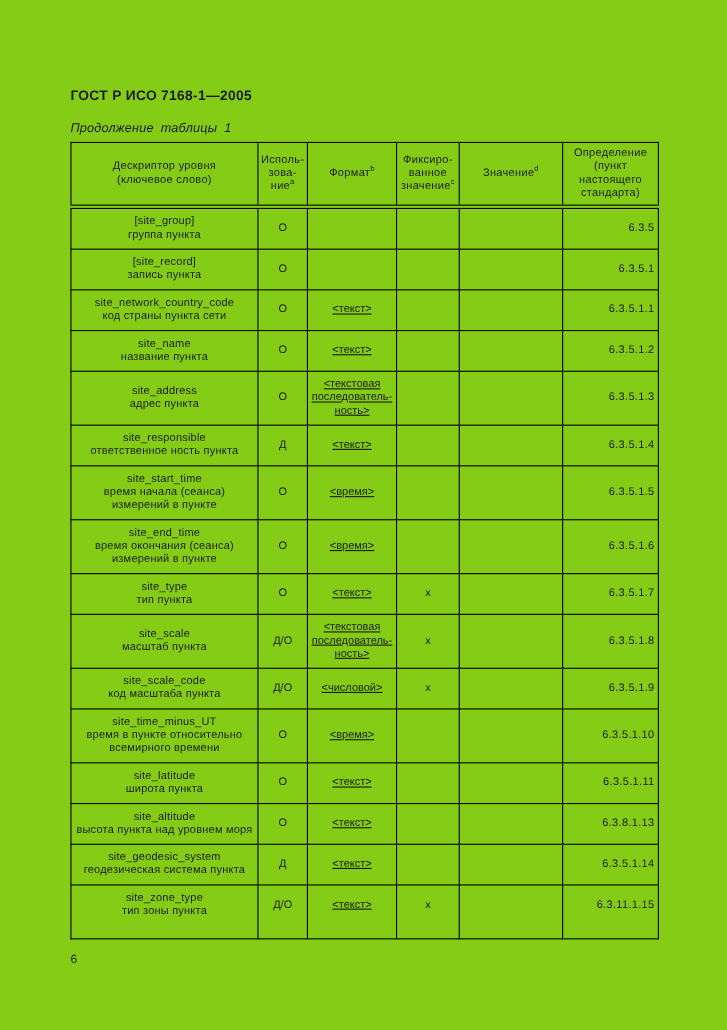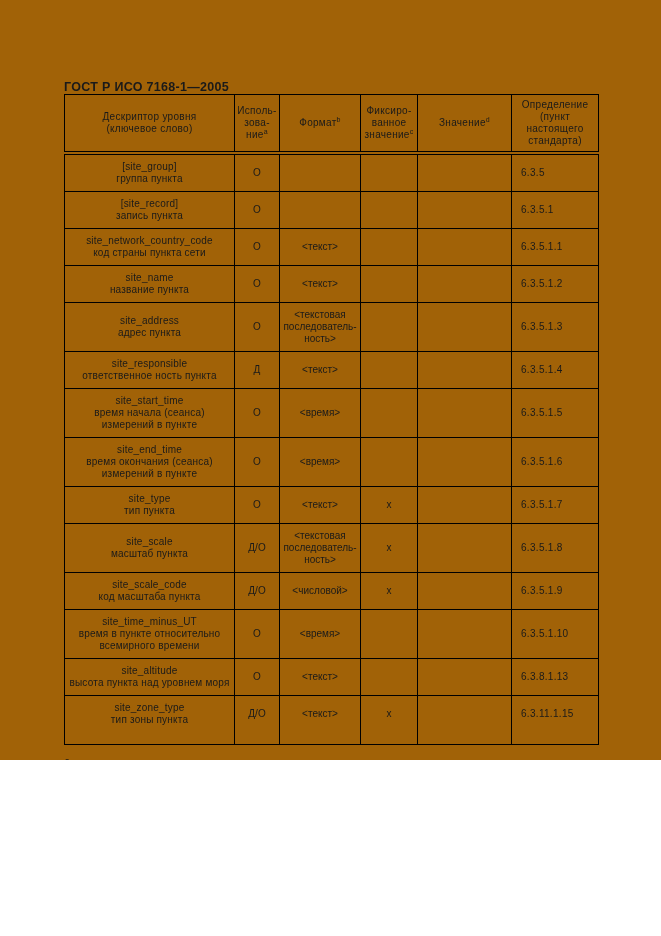--- a/index.html
+++ b/index.html
@@ -1,20 +1,20 @@
 <!DOCTYPE html>
 <html><head>
 <meta charset="utf-8">
 <style>
   html, body { margin: 0; padding: 0; background: #ffffff; }
   .page {
     position: relative;
     width: 661px;
-    height: 760px;
-    background: #a16207;
+    height: 936px;
+    background: #84cc16;
     box-sizing: border-box;
     padding: 80px 61px 0 64px;
     font-family: "Liberation Sans", sans-serif;
     color: #1a1a1a;
     overflow: hidden;
   }
   .doc-title {
     font-size: 12.5px;
     font-weight: bold;
     letter-spacing: 0.3px;
@@ -44,34 +44,35 @@
   .desc-table thead th {
     font-weight: normal;
     letter-spacing: 0.3px;
     padding: 4px 2px;
     white-space: pre-line;
     border-bottom: 4px double #000;
   }
   .desc-table td { padding: 6px 3px; }
   td.c-kw .kw { display: block; letter-spacing: 0.2px; }
   td.c-kw .desc { display: block; white-space: pre-line; letter-spacing: 0.2px; }
-  td.c-format { white-space: pre-line; }
-  td.c-ref { text-align: left; padding-left: 9px; letter-spacing: 0.3px; }
+  td.c-format { white-space: pre-line; text-decoration: underline; }
+  td.c-ref { text-align: right; padding-left: 9px; letter-spacing: 0.3px; }
   tbody tr:last-child td { padding-bottom: 18px; }
   sup { font-size: 7px; line-height: 0; vertical-align: super; }
   .page-number {
     margin-top: 12px;
     font-size: 11px;
   }
 </style>
 </head>
 <body>
 
 <div class="page">
   <div class="doc-title">ГОСТ Р ИСО 7168-1—2005</div>
+  <div class="table-caption">Продолжение таблицы 1</div>
 
   <table class="desc-table">
     <colgroup>
       <col style="width:170px">
         <col style="width:45px">
         <col style="width:81px">
         <col style="width:57px">
         <col style="width:94px">
         <col style="width:87px">
     </colgroup>
@@ -228,31 +229,53 @@
 всемирного времени</span>
           </td>
           <td class="c-usage">О</td>
           <td class="c-format">&lt;время&gt;</td>
           <td class="c-fixed"></td>
           <td class="c-value"></td>
           <td class="c-ref">6.3.5.1.10</td>
         </tr>
         <tr>
           <td class="c-kw">
+            <span class="kw">site_latitude</span>
+            <span class="desc">широта пункта</span>
+          </td>
+          <td class="c-usage">О</td>
+          <td class="c-format">&lt;текст&gt;</td>
+          <td class="c-fixed"></td>
+          <td class="c-value"></td>
+          <td class="c-ref">6.3.5.1.11</td>
+        </tr>
+        <tr>
+          <td class="c-kw">
             <span class="kw">site_altitude</span>
             <span class="desc">высота пункта над уровнем моря</span>
           </td>
           <td class="c-usage">О</td>
           <td class="c-format">&lt;текст&gt;</td>
           <td class="c-fixed"></td>
           <td class="c-value"></td>
           <td class="c-ref">6.3.8.1.13</td>
         </tr>
         <tr>
           <td class="c-kw">
+            <span class="kw">site_geodesic_system</span>
+            <span class="desc">геодезическая система пункта</span>
+          </td>
+          <td class="c-usage">Д</td>
+          <td class="c-format">&lt;текст&gt;</td>
+          <td class="c-fixed"></td>
+          <td class="c-value"></td>
+          <td class="c-ref">6.3.5.1.14</td>
+        </tr>
+        <tr>
+          <td class="c-kw">
             <span class="kw">site_zone_type</span>
             <span class="desc">тип зоны пункта</span>
           </td>
           <td class="c-usage">Д/О</td>
           <td class="c-format">&lt;текст&gt;</td>
           <td class="c-fixed">х</td>
           <td class="c-value"></td>
           <td class="c-ref">6.3.11.1.15</td>
         </tr>
       </tbody>

